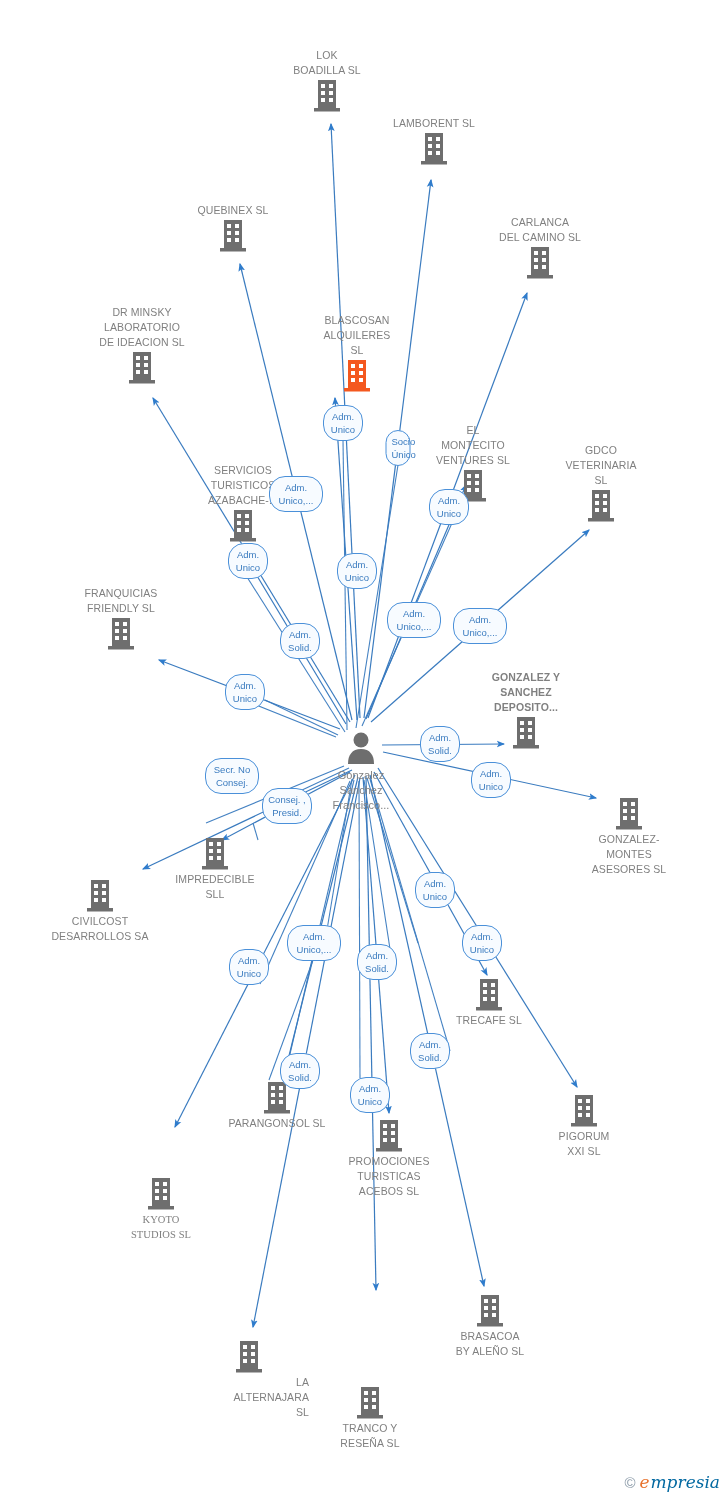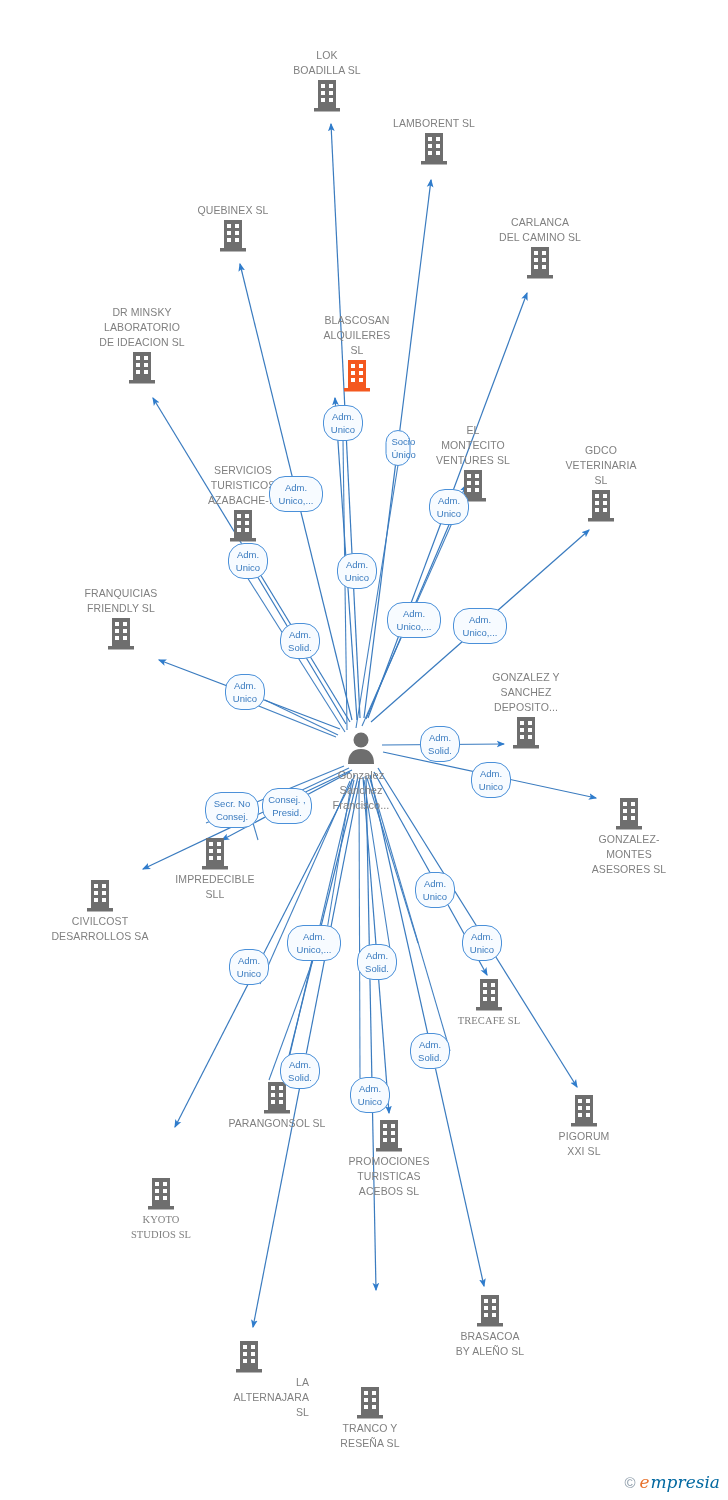--- a/index.html
+++ b/index.html
@@ -301,21 +301,21 @@
       <rect x="4" y="30" width="26" height="3.5" fill="#6e6e6e"></rect>
       <rect x="11" y="6" width="4" height="4" fill="#fff"></rect>
         <rect x="19" y="6" width="4" height="4" fill="#fff"></rect>
       <rect x="11" y="13" width="4" height="4" fill="#fff"></rect>
         <rect x="19" y="13" width="4" height="4" fill="#fff"></rect>
       <rect x="11" y="20" width="4" height="4" fill="#fff"></rect>
         <rect x="19" y="20" width="4" height="4" fill="#fff"></rect>
     </svg>
   </div>
 
-  <div class="node" style="left:526px; top:670px;">
+  <div class="node" style="left:526px; top:670px;font-weight:bold;">
     <div class="node-label">GONZALEZ Y
 SANCHEZ
 DEPOSITO...</div>
     <svg class="node-icon" width="34" height="36" viewBox="0 0 34 36">
       <rect x="8" y="2" width="18" height="28" fill="#6e6e6e"></rect>
       <rect x="4" y="30" width="26" height="3.5" fill="#6e6e6e"></rect>
       <rect x="11" y="6" width="4" height="4" fill="#fff"></rect>
         <rect x="19" y="6" width="4" height="4" fill="#fff"></rect>
       <rect x="11" y="13" width="4" height="4" fill="#fff"></rect>
         <rect x="19" y="13" width="4" height="4" fill="#fff"></rect>
@@ -363,21 +363,21 @@
         <rect x="19" y="6" width="4" height="4" fill="#fff"></rect>
       <rect x="11" y="13" width="4" height="4" fill="#fff"></rect>
         <rect x="19" y="13" width="4" height="4" fill="#fff"></rect>
       <rect x="11" y="20" width="4" height="4" fill="#fff"></rect>
         <rect x="19" y="20" width="4" height="4" fill="#fff"></rect>
     </svg>
     <div class="node-label">CIVILCOST
 DESARROLLOS SA</div>
   </div>
 
-  <div class="node" style="left:489px; top:977px;font-family:Liberation Serif, serif;">
+  <div class="node" style="left:489px; top:977px;">
     <svg class="node-icon" width="34" height="36" viewBox="0 0 34 36">
       <rect x="8" y="2" width="18" height="28" fill="#6e6e6e"></rect>
       <rect x="4" y="30" width="26" height="3.5" fill="#6e6e6e"></rect>
       <rect x="11" y="6" width="4" height="4" fill="#fff"></rect>
         <rect x="19" y="6" width="4" height="4" fill="#fff"></rect>
       <rect x="11" y="13" width="4" height="4" fill="#fff"></rect>
         <rect x="19" y="13" width="4" height="4" fill="#fff"></rect>
       <rect x="11" y="20" width="4" height="4" fill="#fff"></rect>
         <rect x="19" y="20" width="4" height="4" fill="#fff"></rect>
     </svg>
@@ -519,21 +519,21 @@
   <div class="edge-label" style="left:300px; top:641px; width:40px;">Adm.
 Solid.</div>
   <div class="edge-label" style="left:245px; top:692px; width:40px;">Adm.
 Unico</div>
   <div class="edge-label" style="left:440px; top:744px; width:40px;">Adm.
 Solid.</div>
   <div class="edge-label" style="left:491px; top:780px; width:40px;">Adm.
 Unico</div>
   <div class="edge-label" style="left:287px; top:806px; width:50px;">Consej. ,
 Presid.</div>
-  <div class="edge-label" style="left:232px; top:810px; width:54px;">Secr.  No
+  <div class="edge-label" style="left:232px; top:776px; width:54px;">Secr.  No
 Consej.</div>
   <div class="edge-label" style="left:435px; top:890px; width:40px;">Adm.
 Unico</div>
   <div class="edge-label" style="left:314px; top:943px; width:54px;">Adm.
 Unico,...</div>
   <div class="edge-label" style="left:249px; top:967px; width:40px;">Adm.
 Unico</div>
   <div class="edge-label" style="left:482px; top:943px; width:40px;">Adm.
 Unico</div>
   <div class="edge-label" style="left:377px; top:962px; width:40px;">Adm.

